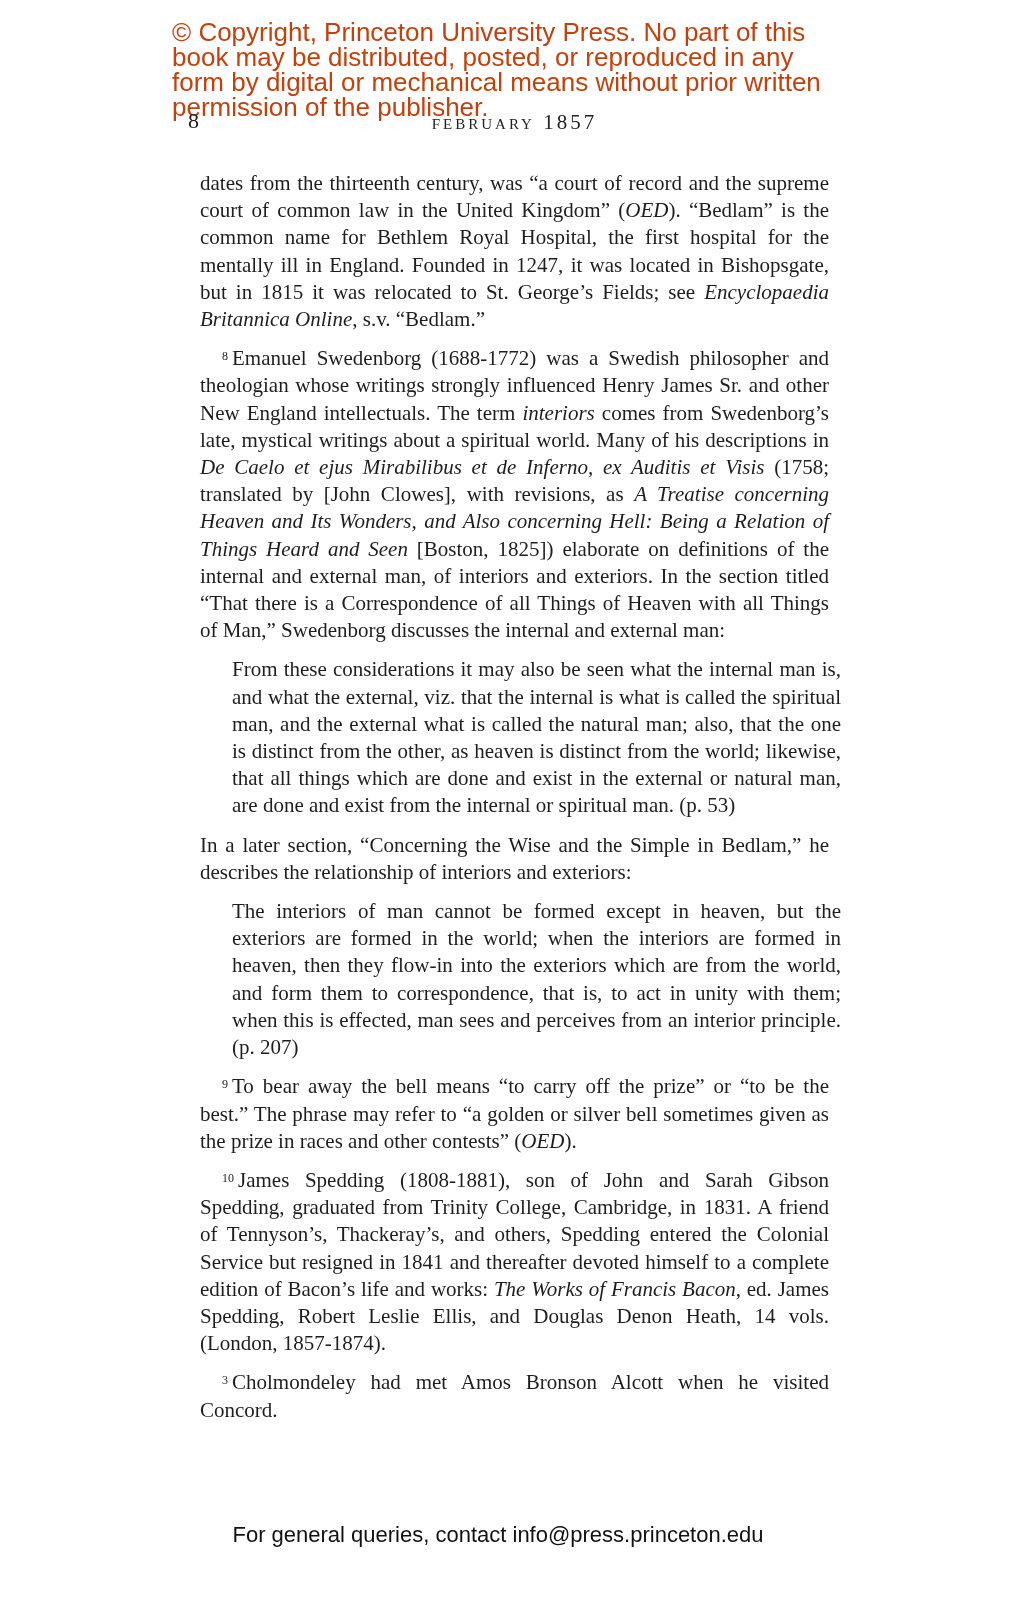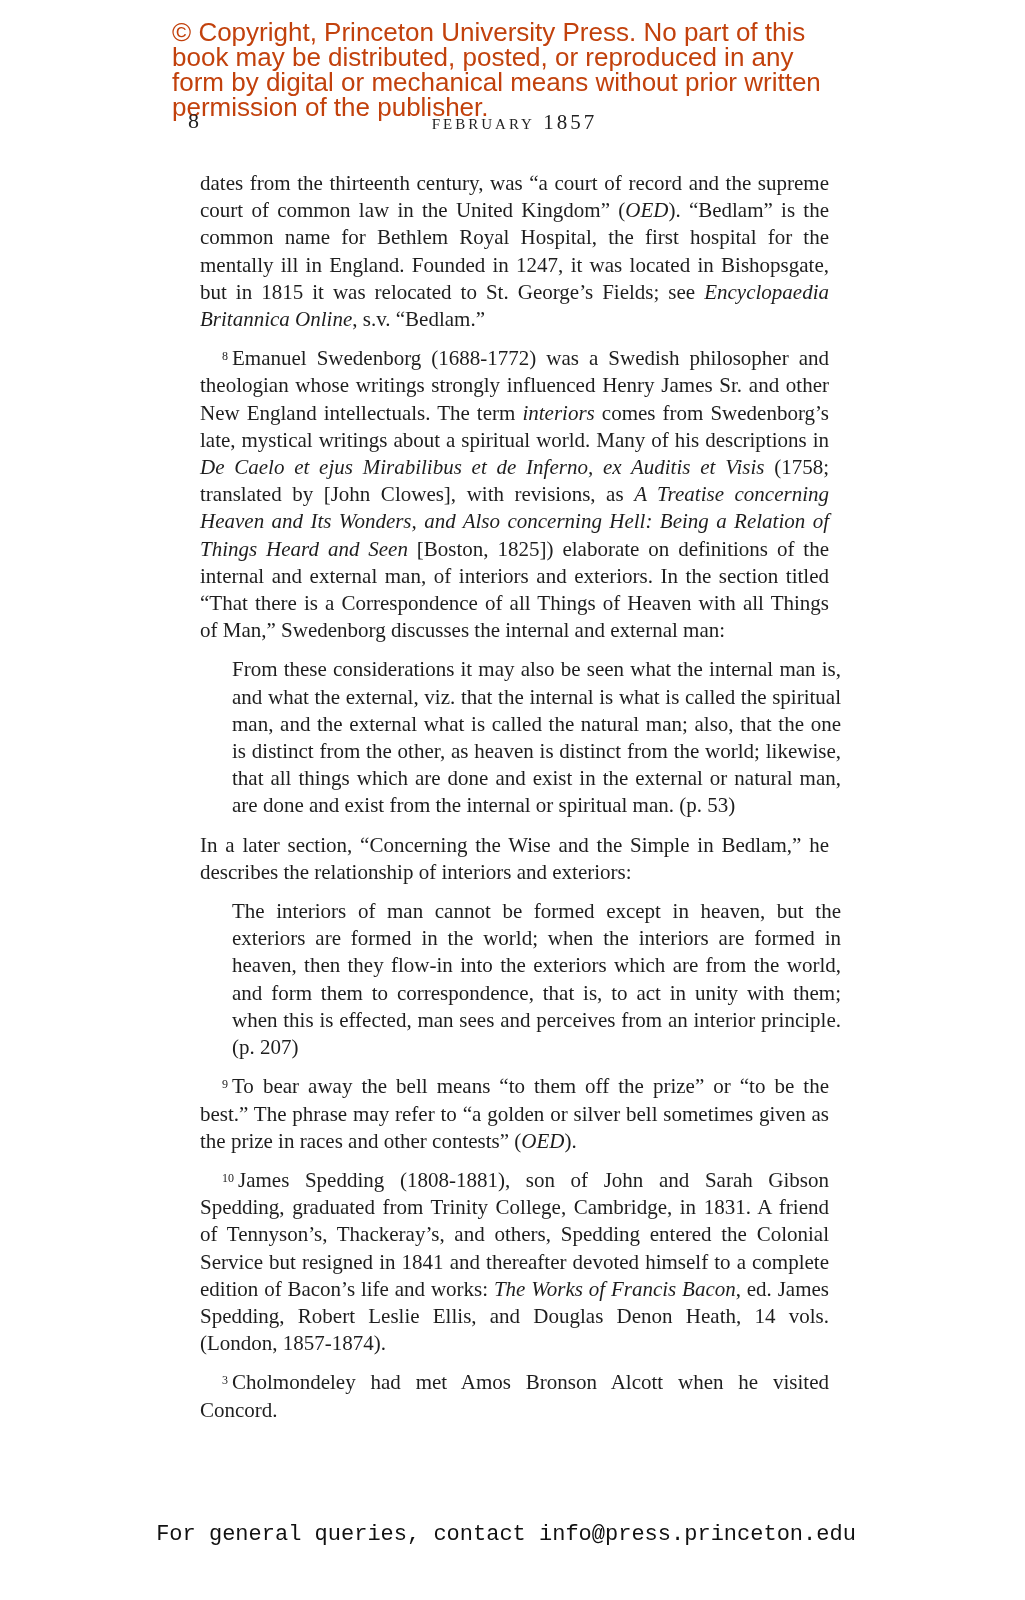--- a/index.html
+++ b/index.html
@@ -18,42 +18,42 @@
   .body-text {
     position: absolute; left: 188px; top: 158px; width: 653px;
     font-family: "Liberation Serif", serif; font-size: 21px; line-height: 27.2px; color: #1e1e1e;
   }
   .body-text p { margin: 12px; text-align: justify; text-align-last: left; }
   .body-text p.fn { text-indent: 22px; }
   .body-text .bq { margin: 0 0 0 44px; text-align: justify; font-family: Liberation Serif, serif; }
   sup { font-size: 12px; vertical-align: top; position: relative; top: -2px; margin-right: 4px; }
   em { font-style: italic; }
   .footer {
-    position: absolute; top: 1522px; left: 8px; width: 996px; text-align: center;
-    font-family: Liberation Mono, monospace; font-size: 22px; color: #111;
+    position: absolute; top: 1522px; left: 0; width: 996px; text-align: center;
+    font-family: Liberation Sans, sans-serif; font-size: 22px; color: #111;
   }
 </style>
 </head>
 <body>
 
 <div class="copyright">© Copyright, Princeton University Press. No part of this book may be distributed, posted, or reproduced in any form by digital or mechanical means without prior written permission of the publisher.</div>
 
 <div class="running-head">
   <span class="folio">8</span>
   <div class="head-title">FEBRUARY 1857</div>
 </div>
 
 <div class="body-text">
   <p><span>dates from the thirteenth century, was “a court of record and the supreme court of common law in the United Kingdom” (</span><em>OED</em><span>). “Bedlam” is the common name for Bethlem Royal Hospital, the first hospital for the mentally ill in England. Founded in 1247, it was located in Bishopsgate, but in 1815 it was relocated to St. George’s Fields; see </span><em>Encyclopaedia Britannica Online</em><span>, s.v. “Bedlam.”</span></p>
 
   <p class="fn"><sup>8</sup><span>Emanuel Swedenborg (1688-1772) was a Swedish philosopher and theologian whose writings strongly influenced Henry James Sr. and other New England intellectuals. The term </span><em>interiors</em><span> comes from Swedenborg’s late, mystical writings about a spiritual world. Many of his descriptions in </span><em>De Caelo et ejus Mirabilibus et de Inferno, ex Auditis et Visis</em><span> (1758; translated by [John Clowes], with revisions, as </span><em>A Treatise concerning Heaven and Its Wonders, and Also concerning Hell: Being a Relation of Things Heard and Seen</em><span> [Boston, 1825]) elaborate on definitions of the internal and external man, of interiors and exteriors. In the section titled “That there is a Correspondence of all Things of Heaven with all Things of Man,” Swedenborg discusses the internal and external man:</span></p>
   <p class="bq">From these considerations it may also be seen what the internal man is, and what the external, viz. that the internal is what is called the spiritual man, and the external what is called the natural man; also, that the one is distinct from the other, as heaven is distinct from the world; likewise, that all things which are done and exist in the external or natural man, are done and exist from the internal or spiritual man. (p. 53)</p>
   <p>In a later section, “Concerning the Wise and the Simple in Bedlam,” he describes the relationship of interiors and exteriors:</p>
   <p class="bq">The interiors of man cannot be formed except in heaven, but the exteriors are formed in the world; when the interiors are formed in heaven, then they flow-in into the exteriors which are from the world, and form them to correspondence, that is, to act in unity with them; when this is effected, man sees and perceives from an interior principle. (p. 207)</p>
 
-  <p class="fn"><sup>9</sup><span>To bear away the bell means “to them off the prize” or “to be the best.” The phrase may refer to “a golden or silver bell sometimes given as the prize in races and other contests” (</span><em>OED</em><span>).</span></p>
+  <p class="fn"><sup>9</sup><span>To bear away the bell means “to carry off the prize” or “to be the best.” The phrase may refer to “a golden or silver bell sometimes given as the prize in races and other contests” (</span><em>OED</em><span>).</span></p>
 
   <p class="fn"><sup>10</sup><span>James Spedding (1808-1881), son of John and Sarah Gibson Spedding, graduated from Trinity College, Cambridge, in 1831. A friend of Tennyson’s, Thackeray’s, and others, Spedding entered the Colonial Service but resigned in 1841 and thereafter devoted himself to a complete edition of Bacon’s life and works: </span><em>The Works of Francis Bacon</em><span>, ed. James Spedding, Robert Leslie Ellis, and Douglas Denon Heath, 14 vols. (London, 1857-1874).</span></p>
 
   <p class="fn"><sup>3</sup><span>Cholmondeley had met Amos Bronson Alcott when he visited Concord.</span></p>
 </div>
 
 <div class="footer">For general queries, contact info@press.princeton.edu</div>
 
 </body></html>

